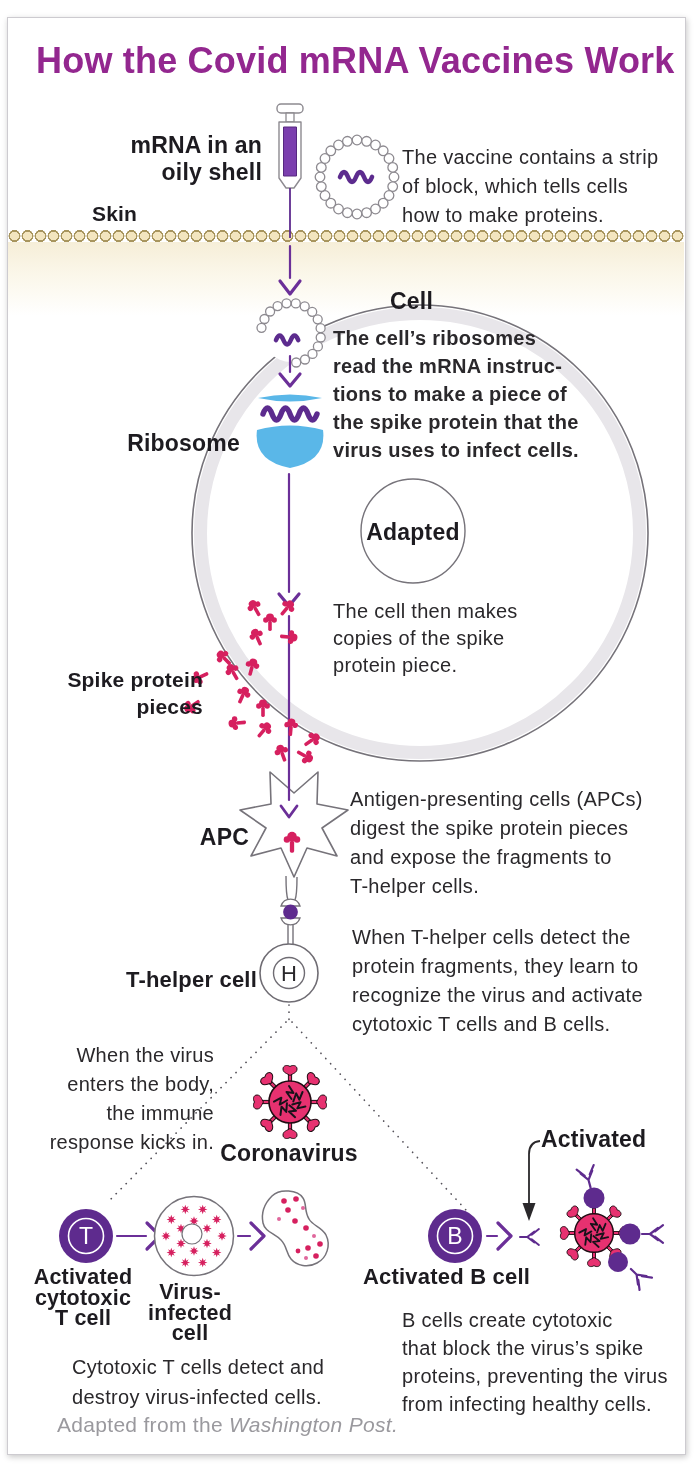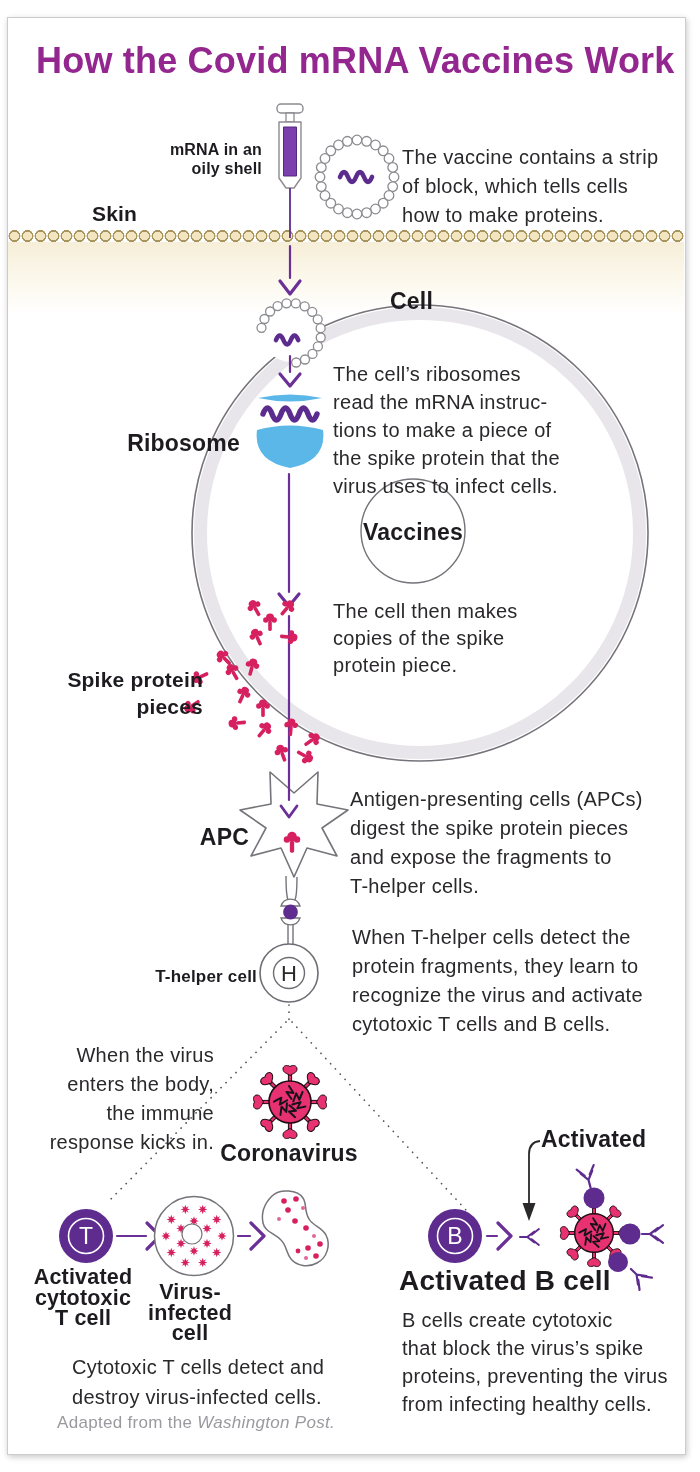--- a/index.html
+++ b/index.html
@@ -4,32 +4,32 @@
 <style>
   :root{
     --title-purple:#93278f; --ink:#2a282b; --label:#1d1b20; --note:#9a999e;
   }
   html,body{margin:0;padding:0;background:#fff;}
   #page{position:relative;width:700px;height:1472px;background:#fff;overflow:hidden;
         font-family:"Liberation Sans","DejaVu Sans",sans-serif;}
   #card{position:absolute;left:7px;top:17px;width:677px;height:1436px;background:#fff;
         border:1px solid #cdcbd0;box-shadow:1px 2px 6px rgba(0,0,0,.22);}
   .ttl{position:absolute;left:36px;top:40px;font-size:36px;font-weight:bold;color:var(--title-purple);letter-spacing:.2px;}
-  .lbl{position:absolute;font-weight:bold;color:var(--label);white-space:pre-line;font-size:17px;line-height:1.18;letter-spacing:.2px;}
+  .lbl{position:absolute;font-weight:bold;color:var(--label);white-space:pre-line;font-size:22px;line-height:1.18;letter-spacing:.2px;}
   .para{position:absolute;white-space:pre-line;font-size:20px;line-height:28px;color:var(--ink);letter-spacing:.3px;}
   .r{text-align:right;}
   .c{text-align:center;}
   #skin-row{position:absolute;left:8px;top:229px;width:676px;height:14px;
     background-image:radial-gradient(circle at 6.5px 7px,#f3e5bf 0 4.4px,#a8955e 4.5px 5.9px,rgba(0,0,0,0) 6.1px);
     background-size:13px 14px;background-repeat:repeat-x;}
   #skin-grad{position:absolute;left:8px;top:242px;width:676px;height:74px;
     background:linear-gradient(#f6eed8,#fbf7ea 45%,#ffffff);}
   #art{position:absolute;left:0;top:0;}
   svg text{font-family:"Liberation Sans","DejaVu Sans",sans-serif;}
-  .foot{position:absolute;left:57px;top:1413px;font-size:17px;color:var(--note);letter-spacing:.3px;}
+  .foot{position:absolute;left:57px;top:1413px;font-size:21px;color:var(--note);letter-spacing:.3px;}
   .foot i{font-style:italic;}
 </style>
 </head>
 <body>
 
 <div id="page">
   <div id="card"></div>
 
   <div id="skin-row"></div>
   <div id="skin-grad"></div>
@@ -299,35 +299,35 @@
       <circle cx="630" cy="1234" r="10.5" fill="#5e2b8e"></circle>
       <circle cx="618" cy="1262" r="10" fill="#5e2b8e"></circle>
       <use href="#ab" transform="translate(588,1178) rotate(-15)"></use>
       <use href="#ab" transform="translate(652,1234) rotate(90)"></use>
       <use href="#ab" transform="translate(638,1276) rotate(135)"></use>
     </g>
   </svg>
 
   <div class="ttl">How the Covid mRNA Vaccines Work</div>
 
-  <div class="lbl r" style="left:100px;top:141px;width:162px;font-size:16px;">mRNA in an
+  <div class="lbl r" style="left:100px;top:132px;width:162px;font-size:23px;">mRNA in an
 oily shell</div>
   <div class="para" style="left:402px;top:143px;line-height:29px;">The vaccine contains a strip
 of block, which tells cells
 how to make proteins.</div>
   <div class="lbl" style="left:92px;top:202px;font-size:21px;">Skin</div>
 
   <div class="lbl" style="left:390px;top:288px;font-size:23px;">Cell</div>
-  <div class="para" style="left:333px;top:360px;">The cell’s ribosomes
+  <div class="para" style="left:333px;top:324px;font-weight:bold;">The cell’s ribosomes
 read the mRNA instruc-
 tions to make a piece of
 the spike protein that the
 virus uses to infect cells.</div>
   <div class="lbl r" style="left:120px;top:430px;width:120px;font-size:23px;">Ribosome</div>
-  <div class="lbl c" style="left:353px;top:519px;width:120px;font-size:23px;">Vaccines</div>
+  <div class="lbl c" style="left:353px;top:519px;width:120px;font-size:23px;">Adapted</div>
 
   <div class="para" style="left:333px;top:598px;line-height:27px;">The cell then makes
 copies of the spike
 protein piece.</div>
   <div class="lbl r" style="left:45px;top:666px;width:158px;font-size:21px;line-height:27px;">Spike protein
 pieces</div>
 
   <div class="lbl r" style="left:169px;top:824px;width:80px;font-size:23px;">APC</div>
   <div class="para" style="left:350px;top:785px;line-height:29px;">Antigen-presenting cells (APCs)
 digest the spike protein pieces
@@ -349,21 +349,21 @@
   <div class="lbl c" style="left:23px;top:1267px;width:120px;font-size:21.5px;line-height:20.5px;">Activated
 cytotoxic
 T cell</div>
   <div class="lbl c" style="left:130px;top:1282px;width:120px;font-size:21.5px;line-height:20.5px;">Virus-
 infected
 cell</div>
   <div class="para" style="left:72px;top:1352px;line-height:30px;">Cytotoxic T cells detect and
 destroy virus-infected cells.</div>
 
   <div class="lbl" style="left:541px;top:1126px;font-size:23px;">Activated</div>
-  <div class="lbl" style="left:399px;top:1264px;font-size:28px;">Activated B cell</div>
+  <div class="lbl" style="left:363px;top:1264px;font-size:22px;">Activated B cell</div>
   <div class="para" style="left:402px;top:1306px;line-height:28px;">B cells create cytotoxic
 that block the virus’s spike
 proteins, preventing the virus
 from infecting healthy cells.</div>
 
   <div class="foot">
     <span>Adapted from the </span><i>Washington Post.</i>
   </div>
 </div>
 

